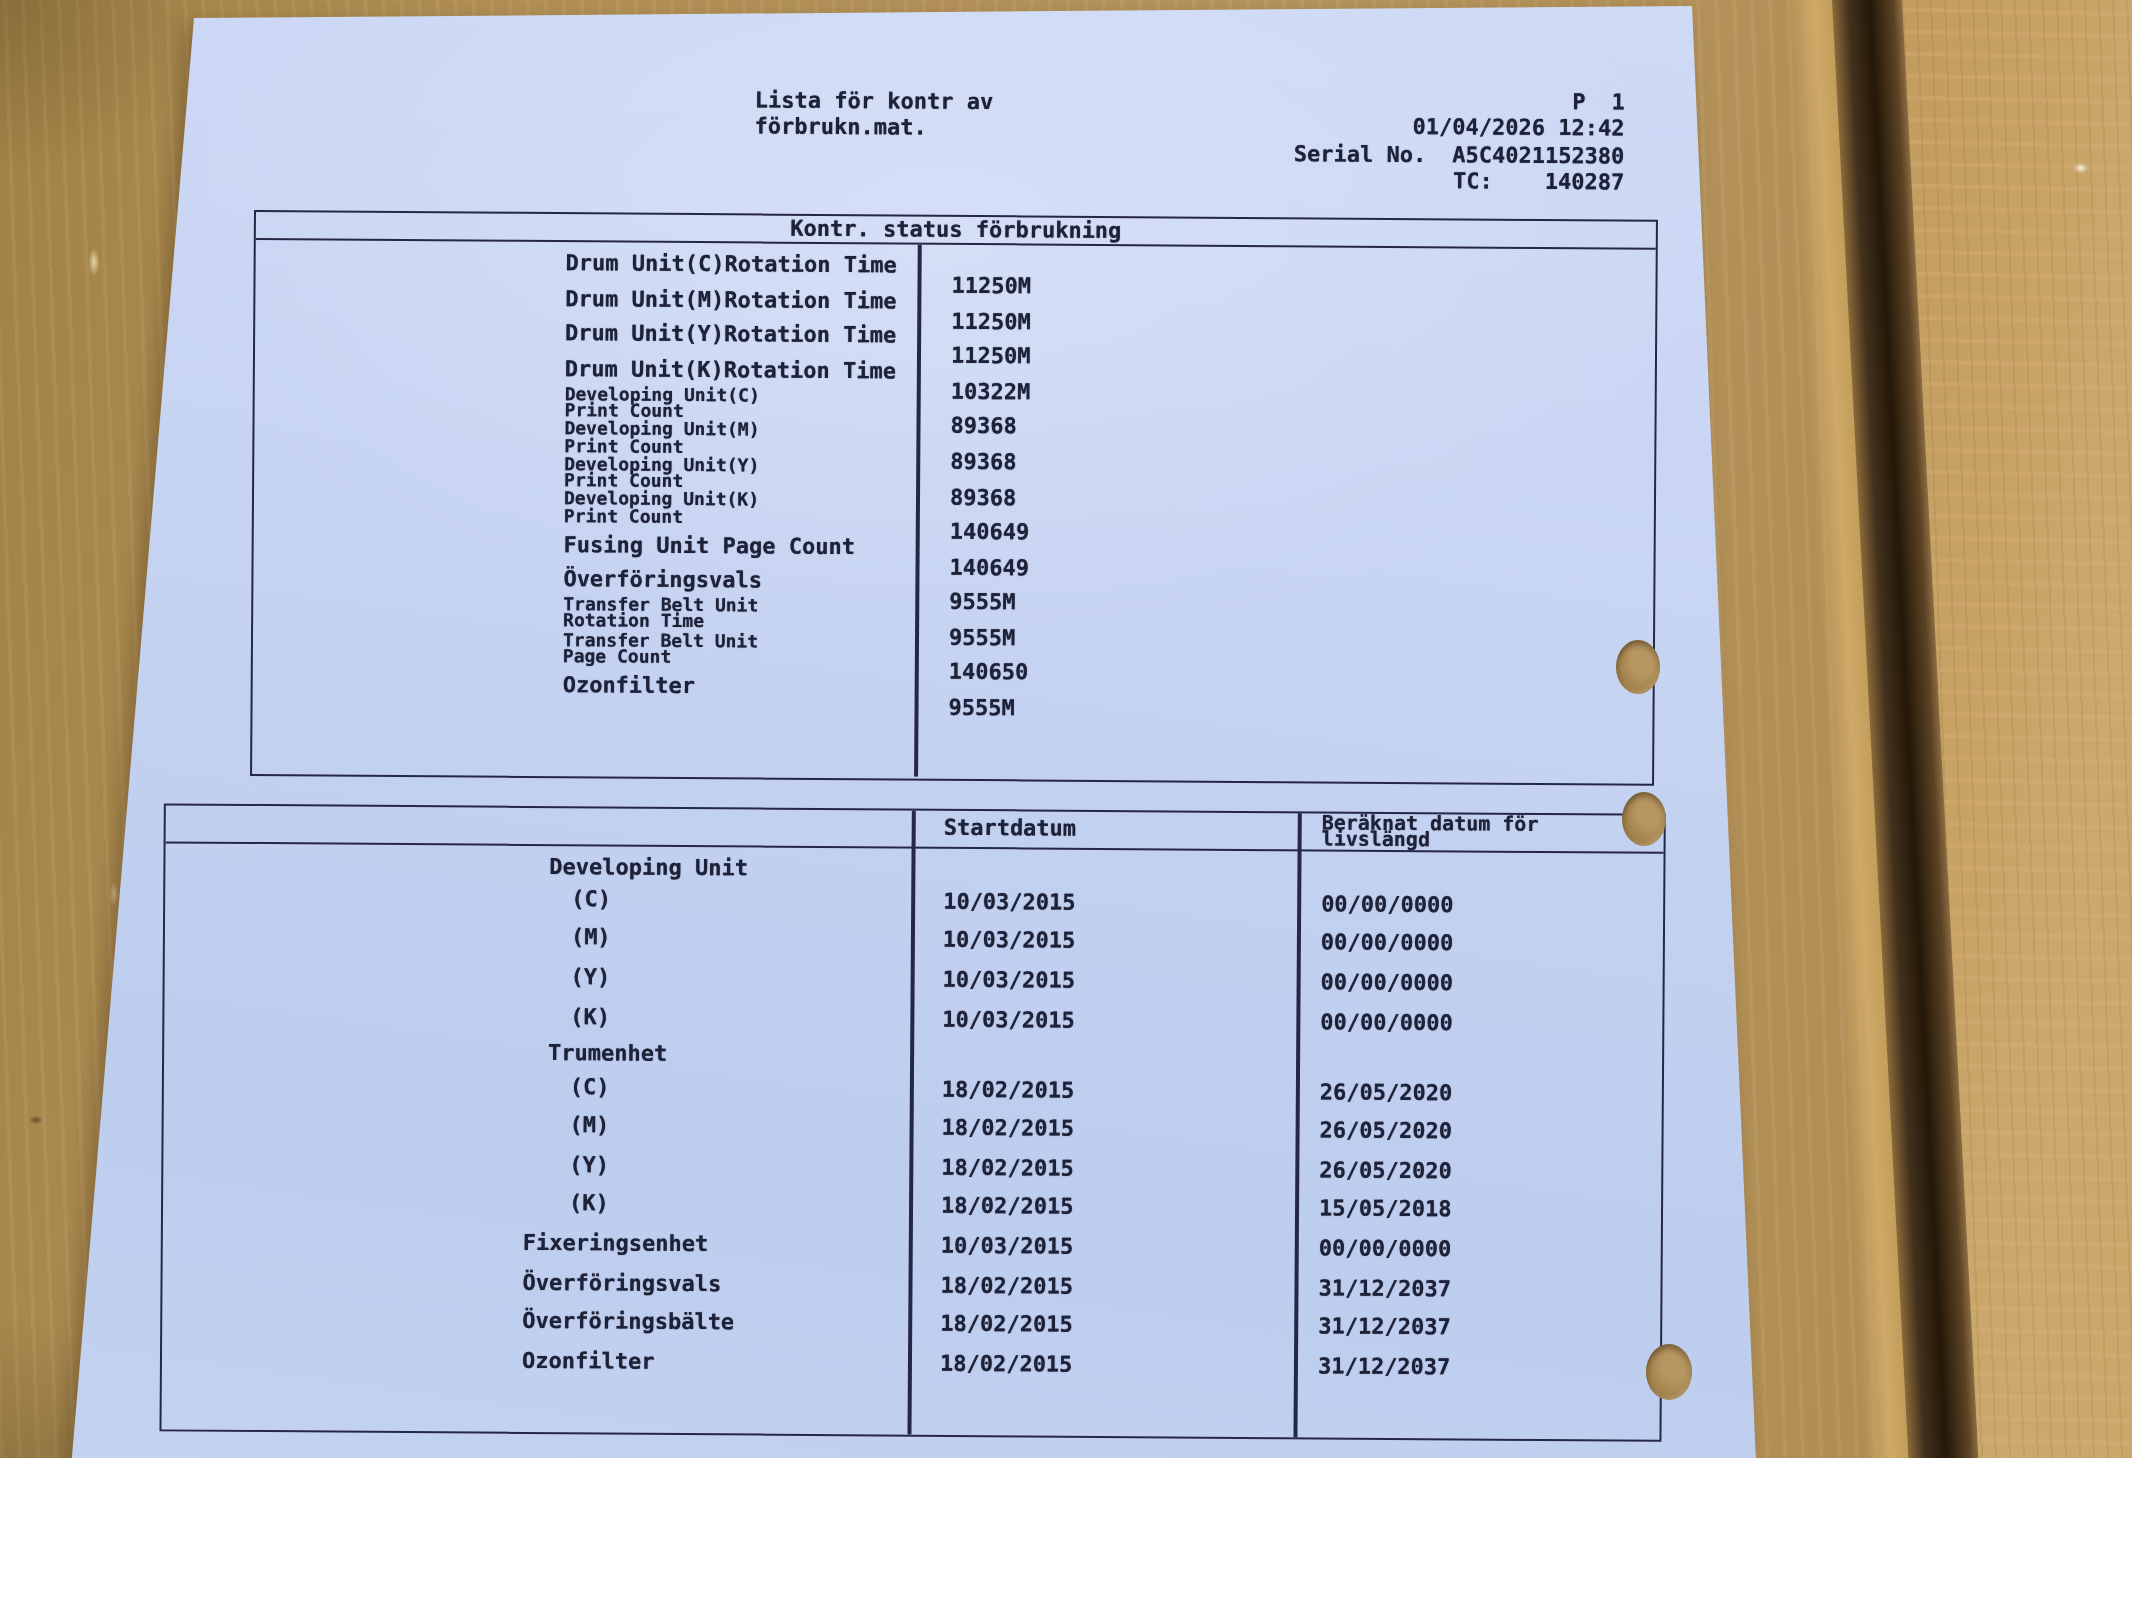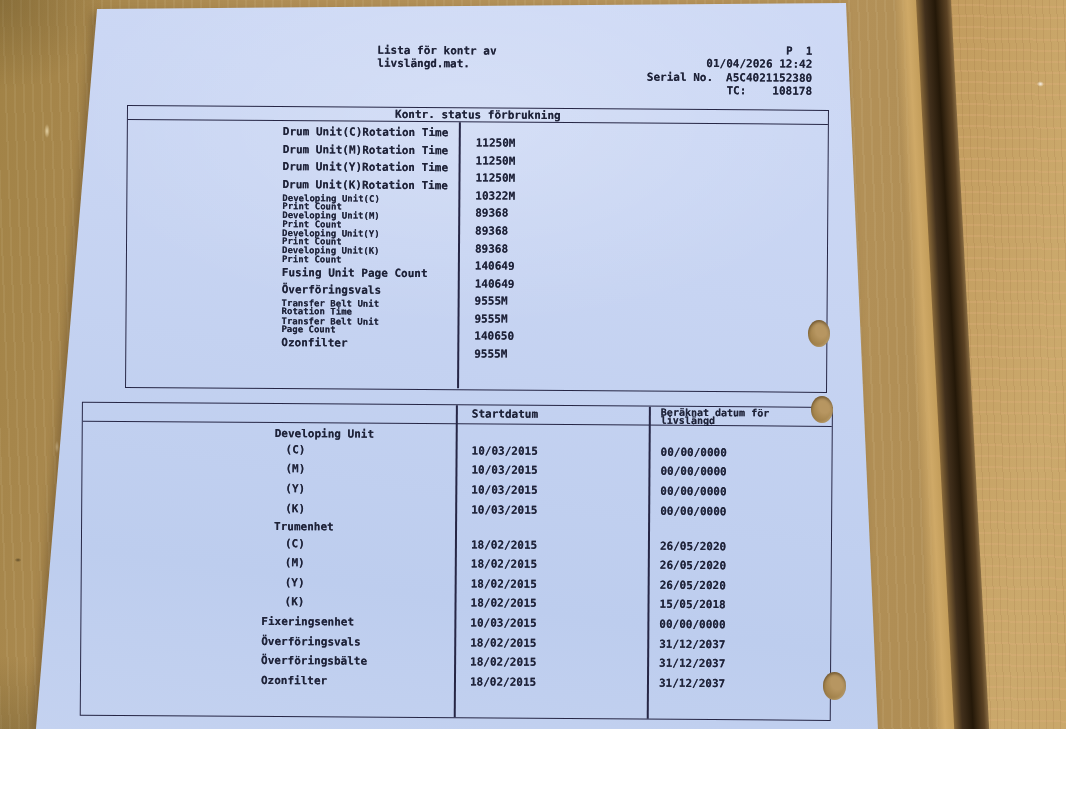--- a/index.html
+++ b/index.html
@@ -118,28 +118,28 @@
   <div class="wood-bevel"></div>
   <div class="wood-seam"></div>
   <div class="wood-right"></div>
 
   <div class="paper-wrap">
   <div class="paper">
     <div class="content">
 
       <div class="title-block">
         <div>Lista för kontr av</div>
-        <div>livslängd.mat.</div>
+        <div>förbrukn.mat.</div>
       </div>
 
       <div class="hdr-right">
         <span class="hdr-line"><span>P</span><span class="gap-sm"></span><span>1</span></span>
         <span class="hdr-line">01/04/2026 12:42</span>
         <span class="hdr-line"><span>Serial No.</span><span class="gap-sm"></span><span>A5C4021152380</span></span>
-        <span class="hdr-line"><span>TC:</span><span class="gap-md"></span><span>108178</span></span>
+        <span class="hdr-line"><span>TC:</span><span class="gap-md"></span><span>140287</span></span>
       </div>
 
       <div class="t1">
         <div class="t1-header">Kontr. status förbrukning</div>
         <div class="t1-body">
           <div class="t1-divider"></div>
 
           <div class="t1-row">
             <div class="t1-label">Drum Unit(C)Rotation Time</div>
             <div class="t1-value">11250M</div>

